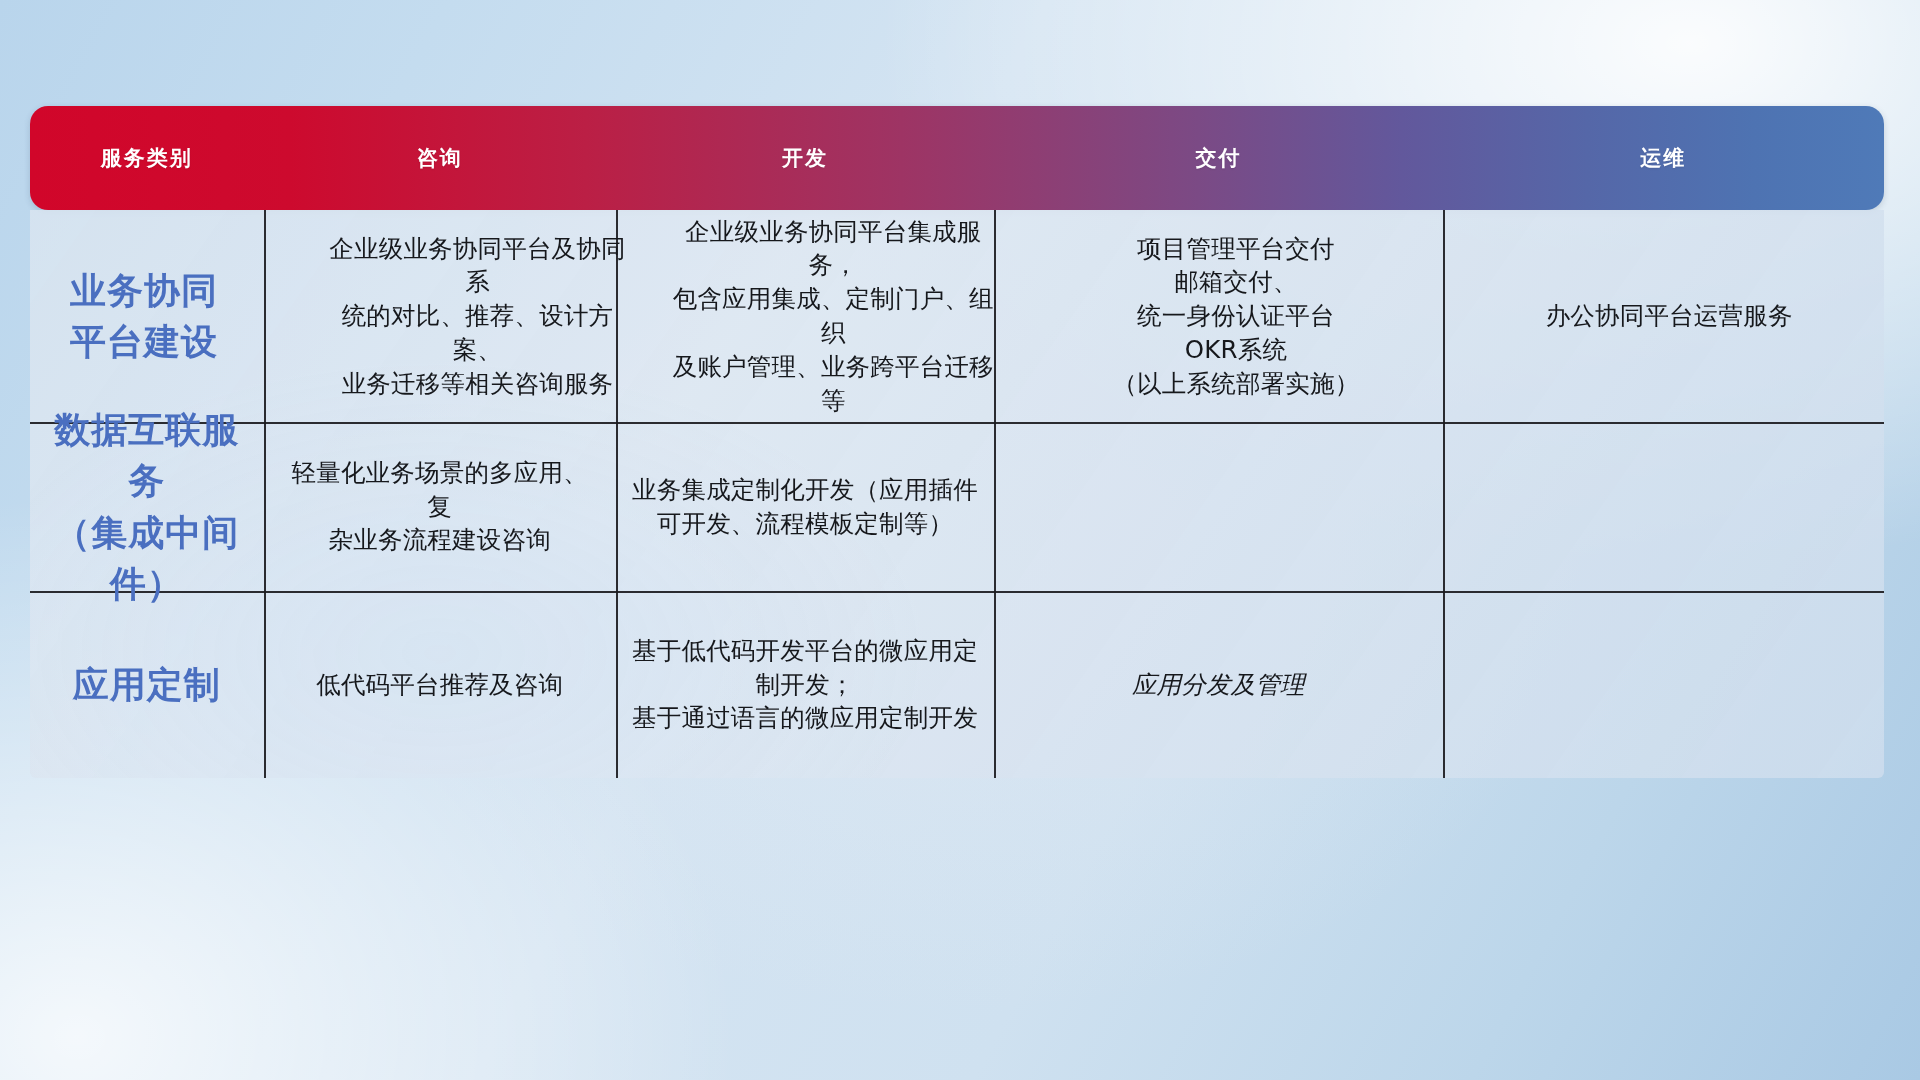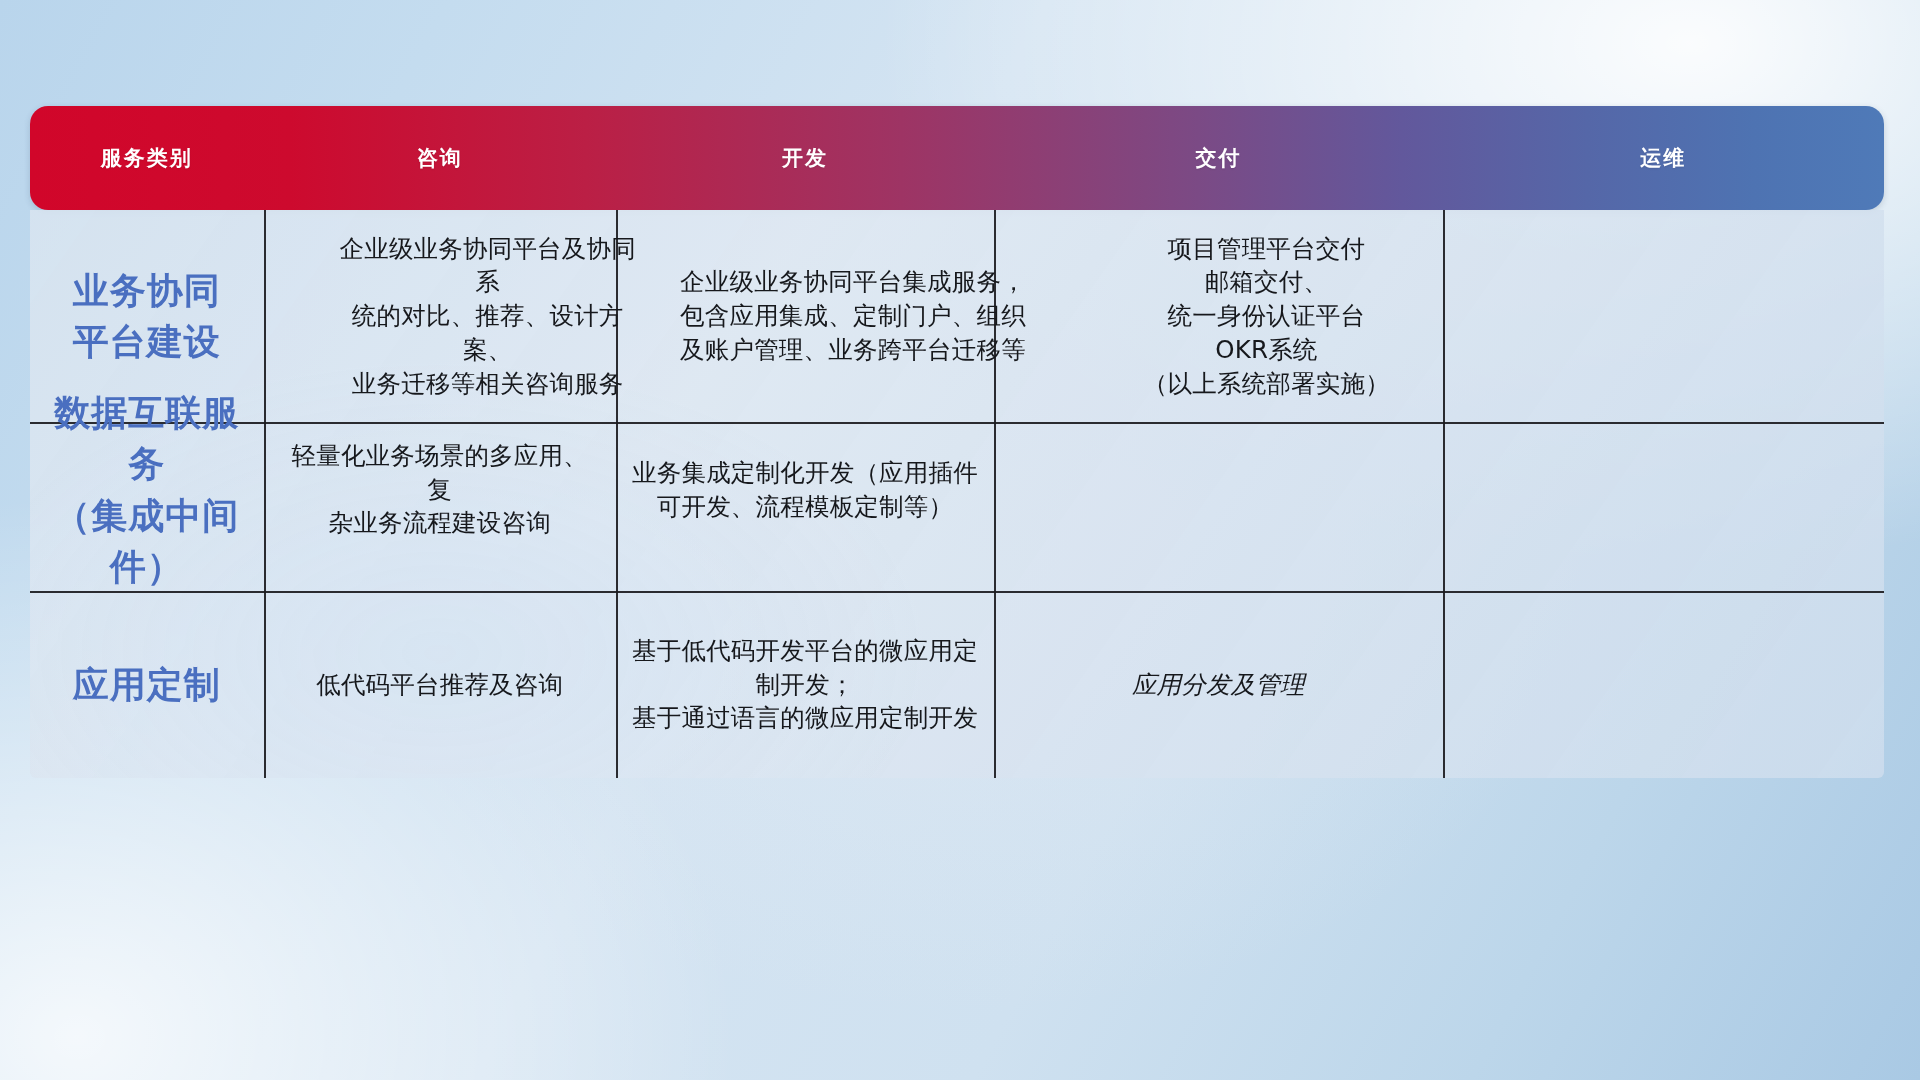--- a/index.html
+++ b/index.html
@@ -132,23 +132,24 @@
 统的对比、推荐、设计方案、
 业务迁移等相关咨询服务</div>
       <div class="cell" style="width: 20.4%;">企业级业务协同平台集成服务，
 包含应用集成、定制门户、组织
 及账户管理、业务跨平台迁移等</div>
       <div class="cell" style="width: 24.2%;">项目管理平台交付
 邮箱交付、
 统一身份认证平台
 OKR系统
 （以上系统部署实施）</div>
+      <div class="cell" style="width: 23.8%;">办公协同平台运营服务</div>
     </div>
 
-    <div class="row" style="top:195px;height:169px">
+    <div class="row" style="top:212px;height:169px">
       <div class="cell label" style="width: 12.6%;">数据互联服务
 （集成中间件）</div>
       <div class="cell" style="width: 19%;">轻量化业务场景的多应用、复
 杂业务流程建设咨询</div>
       <div class="cell" style="width: 20.4%;">业务集成定制化开发（应用插件
 可开发、流程模板定制等）</div>
       <div class="cell empty" style="width: 24.2%;"></div>
       <div class="cell empty" style="width: 23.8%;"></div>
     </div>
 

